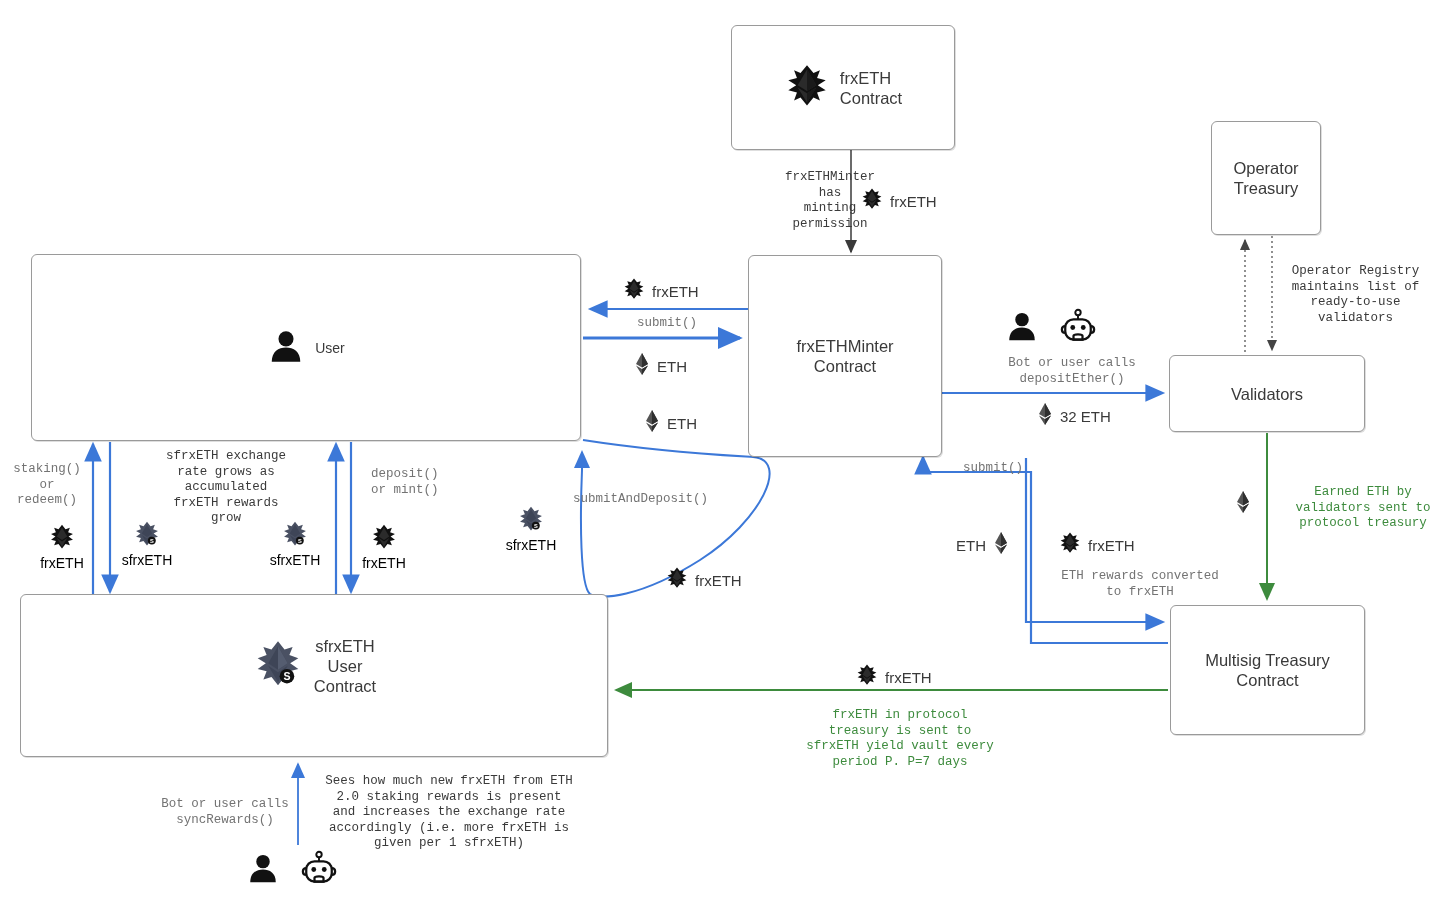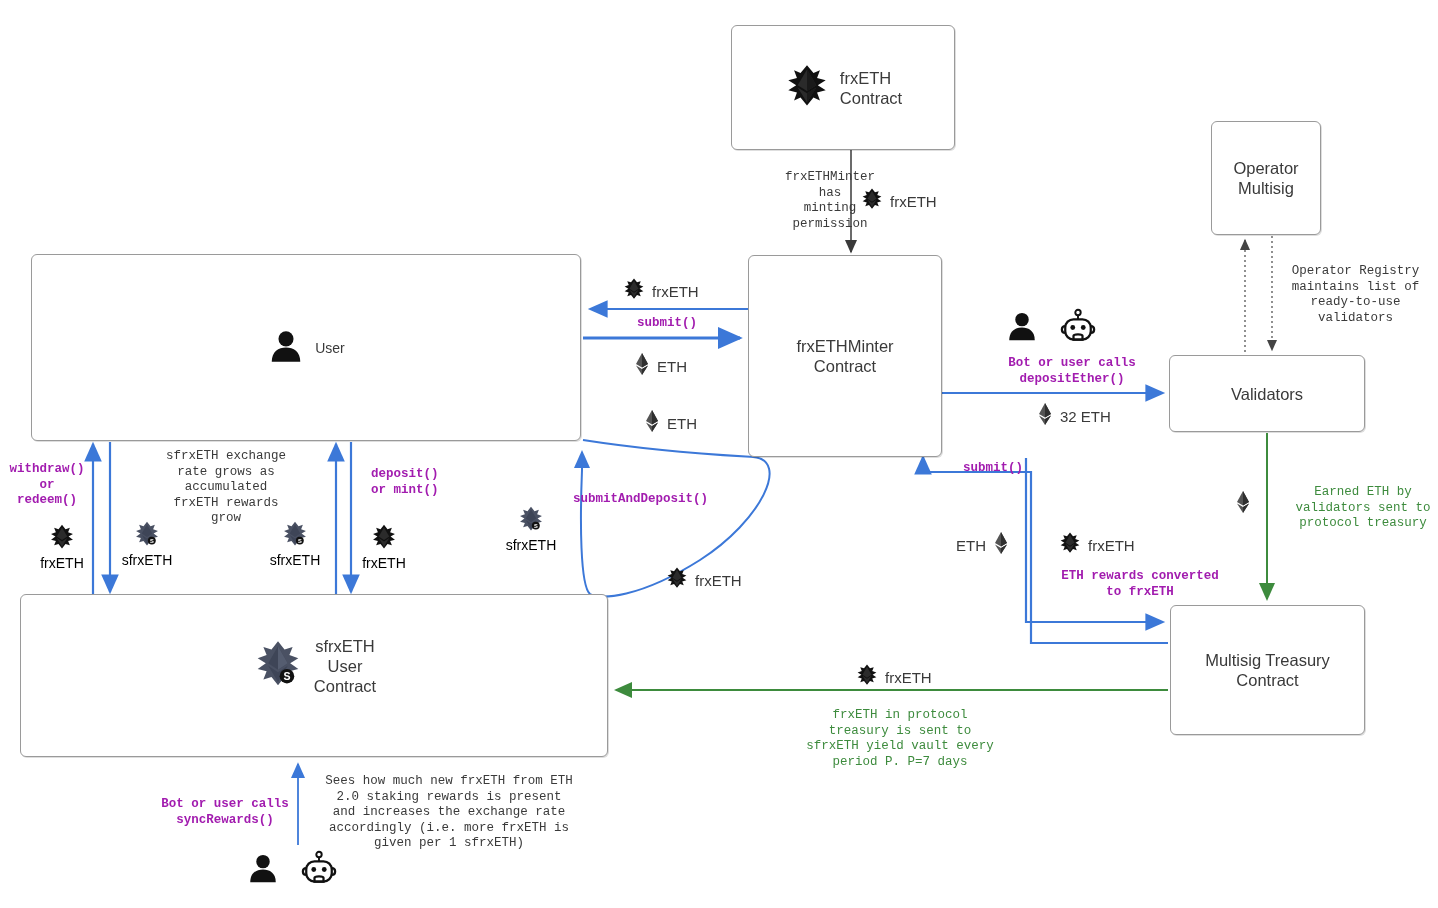--- a/index.html
+++ b/index.html
@@ -6,21 +6,21 @@
   body{font-family:"Liberation Sans", sans-serif;}
   #stage{position:relative;width:1438px;height:908px;background:#fff;overflow:hidden;}
   svg.layer{position:absolute;left:0;top:0;width:1438px;height:908px;pointer-events:none;}
   .node{position:absolute;box-sizing:border-box;background:#fff;border:1px solid #9a9a9a;border-radius:6px;
         box-shadow:1px 1px 0 rgba(0,0,0,0.13);}
   .node .nlabel{position:absolute;left:0;right:0;top:50%;transform:translateY(-50%);
         text-align:center;color:#3a3a3a;font-size:16.5px;line-height:20px;}
   .nrow{display:flex;align-items:center;justify-content:center;gap:10px;}
   .lbl{position:absolute;white-space:pre;line-height:15.5px;}
   .mono{font-family:"Liberation Mono", monospace;font-size:12.5px;}
-  .blue{color:#a21caf;font-weight:bold;}
+  .blue{color:#737373;}
   .green{color:#3d8b3d;}
   .gray{color:#3a3a3a;}
   .ctr{text-align:center;}
   .tokrow{position:absolute;display:flex;align-items:center;gap:6px;white-space:nowrap;}
   .tokrow .tname{font-family:"Liberation Sans",sans-serif;font-size:15px;color:#3a3a3a;}
   .ico{display:inline-block;flex:0 0 auto;}
 </style>
 </head>
 <body>
 
@@ -129,21 +129,21 @@
         <span style="display:block">sfrxETH</span>
         <span style="display:block">User</span>
         <span style="display:block">Contract</span>
       </span>
     </div>
   </div>
 
   <div class="node" style="left:1211px;top:121px;width:110px;height:114px;">
     <div class="nlabel">
       <span style="display:block">Operator</span>
-      <span style="display:block">Multisig</span>
+      <span style="display:block">Treasury</span>
     </div>
   </div>
 
   <div class="node" style="left:1169px;top:355px;width:196px;height:77px;">
     <div class="nlabel">Validators</div>
   </div>
 
   <div class="node" style="left:1170px;top:605px;width:195px;height:130px;">
     <div class="nlabel">
       <span style="display:block">Multisig Treasury</span>
@@ -153,21 +153,21 @@
 
   <div class="lbl mono gray ctr" style="left:740px;top:170px;width:180px;">frxETHMinter
 has
 minting
 permission</div>
 
   <div class="lbl mono blue" style="left:637px;top:316px;">submit()</div>
 
   <div class="lbl mono blue" style="left:573px;top:492px;">submitAndDeposit()</div>
 
-  <div class="lbl mono blue ctr" style="left:5px;top:462px;width:84px;">withdraw()
+  <div class="lbl mono blue ctr" style="left:5px;top:462px;width:84px;">staking()
 or
 redeem()</div>
 
   <div class="lbl mono blue" style="left:371px;top:467px;">deposit()
 or mint()</div>
 
   <div class="lbl mono gray ctr" style="left:136px;top:449px;width:180px;">sfrxETH exchange
 rate grows as
 accumulated
 frxETH rewards

